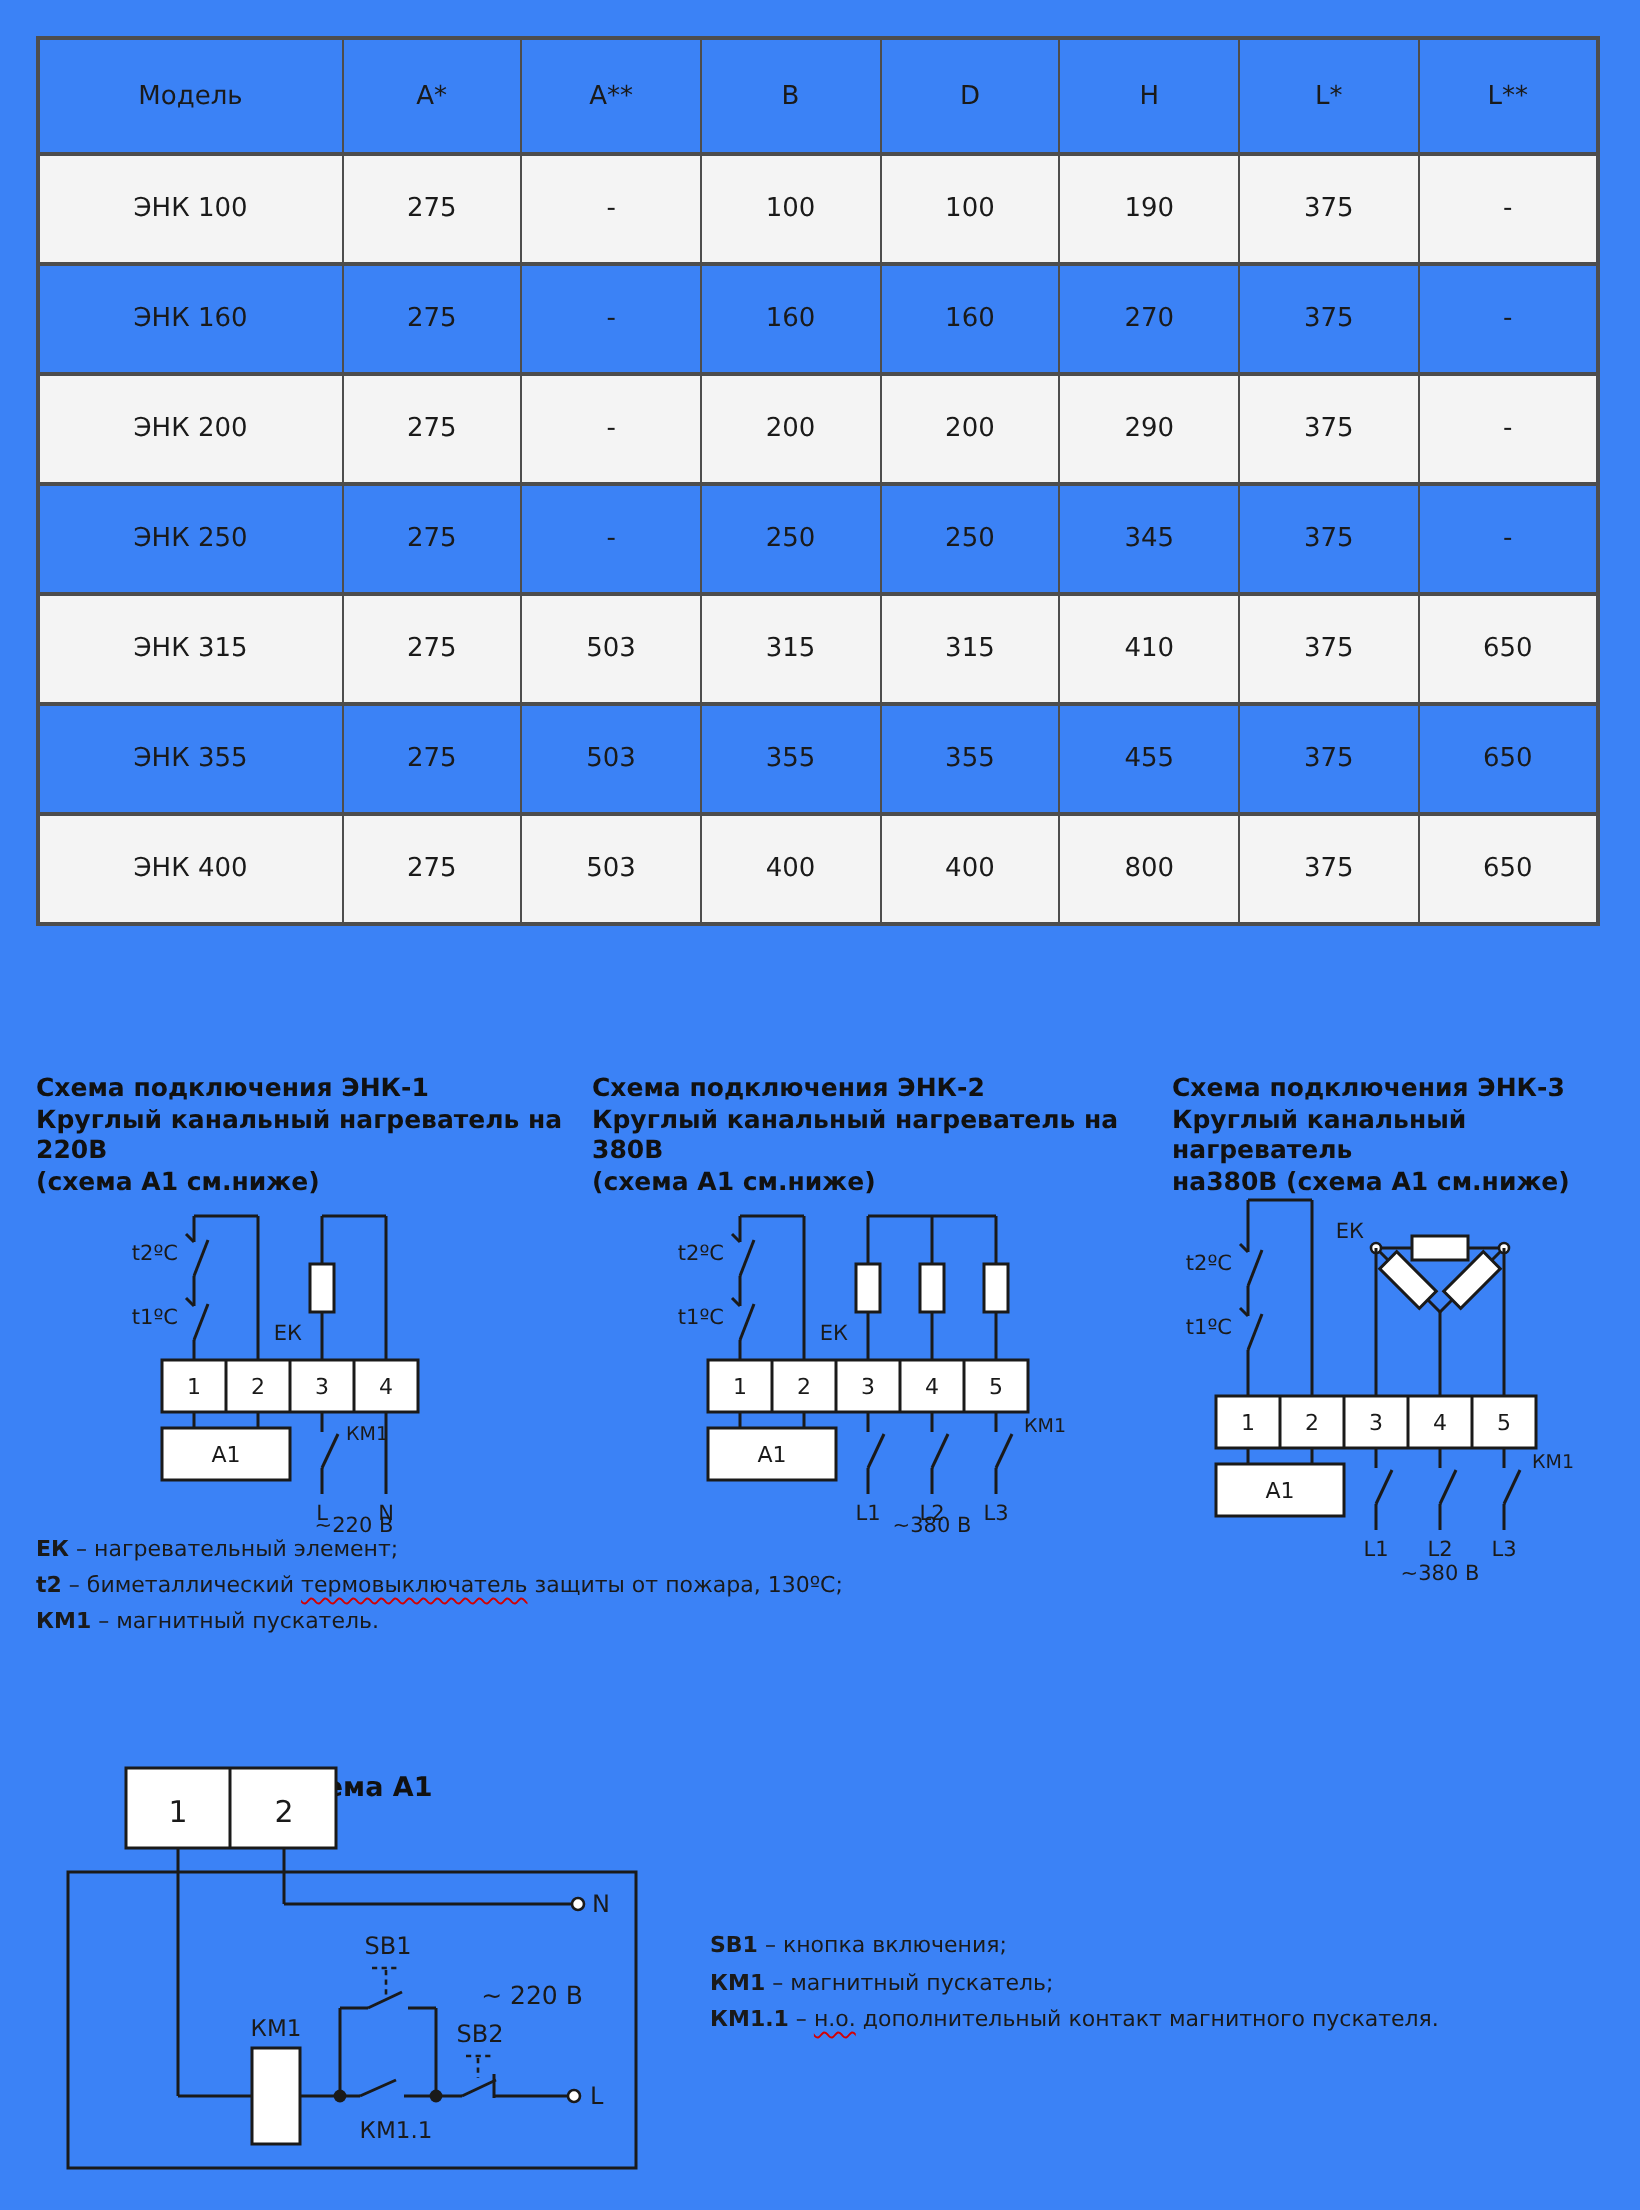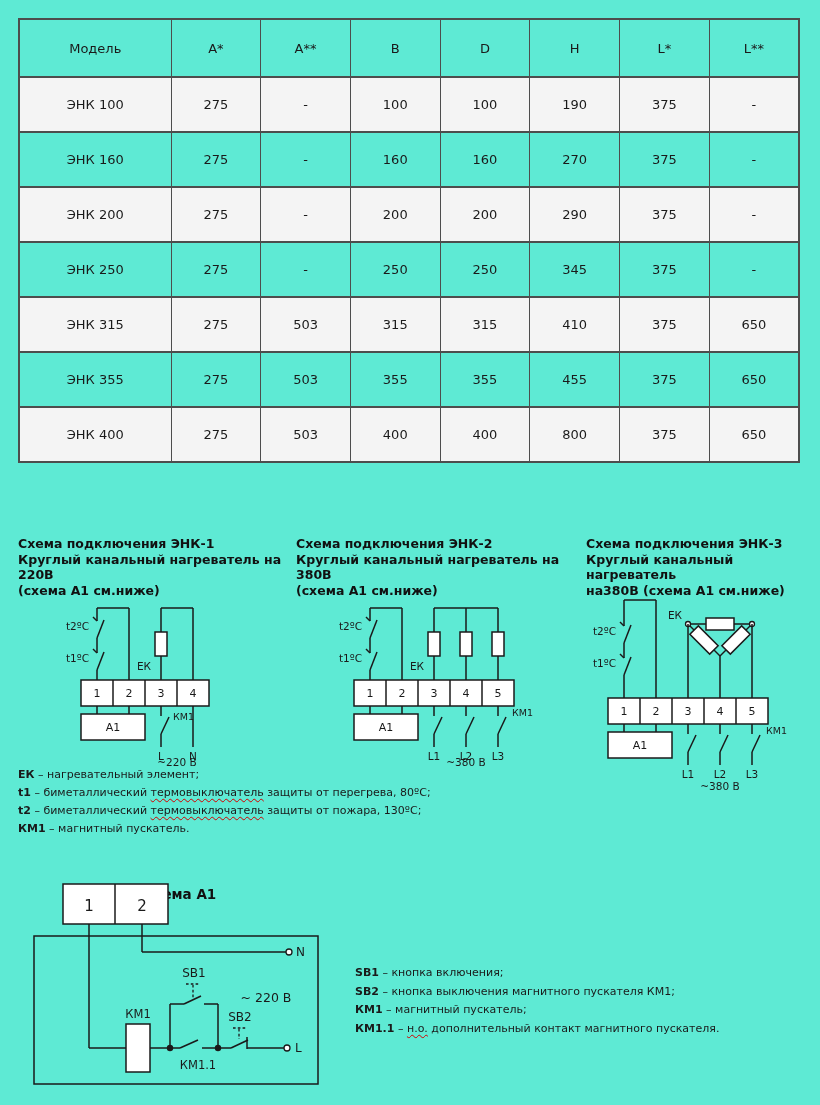--- a/index.html
+++ b/index.html
@@ -1,17 +1,17 @@
 <!DOCTYPE html>
 <html><head>
 <meta charset="utf-8">
 <style>
   html,body { margin:0; padding:0; background:#ffffff; }
   #page {
-    position:relative; width:820px; height:1105px; background:#5eead4;
+    position:relative; width:820px; height:1105px; background:#3b82f6;
     font-family:"DejaVu Sans", "Liberation Sans", sans-serif; color:#1a1a1a;
     overflow:hidden;
   }
   
   .spec-table-wrap { position:absolute; left:18px; top:18px; }
   table.spec { border-collapse:collapse; table-layout:fixed; width:782px; border:2px solid #4d4d4d; }
   table.spec th, table.spec td {
     border-left:1px solid #4d4d4d; border-right:1px solid #4d4d4d;
     border-top:2px solid #4d4d4d; border-bottom:2px solid #4d4d4d;
     text-align:center; vertical-align:middle;
@@ -333,21 +333,20 @@
       <line x1="164" y1="166" x2="164" y2="179"></line>
     <text x="178" y="148" text-anchor="start" style="font-size:9.5px">КМ1</text>
     <text x="100" y="192" text-anchor="middle">L1</text>
     <text x="132" y="192" text-anchor="middle">L2</text>
     <text x="164" y="192" text-anchor="middle">L3</text>
     <text x="132" y="204" text-anchor="middle">~380 В</text>
   </svg>
 
   <div id="legend1" class="legend">
     <div><b>ЕК</b><span> – нагревательный элемент;</span><span class="wavy"></span><span></span></div>
-    <div><b>t1</b><span> – биметаллический </span><span class="wavy">термовыключатель</span><span> защиты от перегрева, 80ºС;</span></div>
     <div><b>t2</b><span> – биметаллический </span><span class="wavy">термовыключатель</span><span> защиты от пожара, 130ºС;</span></div>
     <div><b>КМ1</b><span> – магнитный пускатель.</span><span class="wavy"></span><span></span></div>
   </div>
 
   <div id="a1-title">Схема А1</div>
 
   <svg id="a1-svg" class="circuit" width="310" height="220" viewBox="0 0 310 220">
 
     <rect class="box" x="45" y="12" width="105" height="40"></rect>
     <line x1="97" y1="12" x2="97" y2="52"></line>
@@ -392,18 +391,17 @@
     <text x="222" y="149" text-anchor="middle" style="font-size:12px">SB2</text>
 
     <circle class="node" cx="269" cy="176" r="3"></circle>
     <text x="277" y="180" text-anchor="start" style="font-size:12px">L</text>
 
     <text x="248" y="130" text-anchor="middle" style="font-size:12.5px">~ 220 В</text>
   </svg>
 
   <div id="legend2" class="legend">
     <div><b>SB1</b><span> – кнопка включения;</span><span class="wavy"></span><span></span></div>
-    <div><b>SB2</b><span> – кнопка выключения магнитного пускателя КМ1;</span><span class="wavy"></span><span></span></div>
     <div><b>КМ1</b><span> – магнитный пускатель;</span><span class="wavy"></span><span></span></div>
     <div><b>КМ1.1</b><span> – </span><span class="wavy">н.о.</span><span> дополнительный контакт магнитного пускателя.</span></div>
   </div>
 
 </div>
 
 </body></html>

